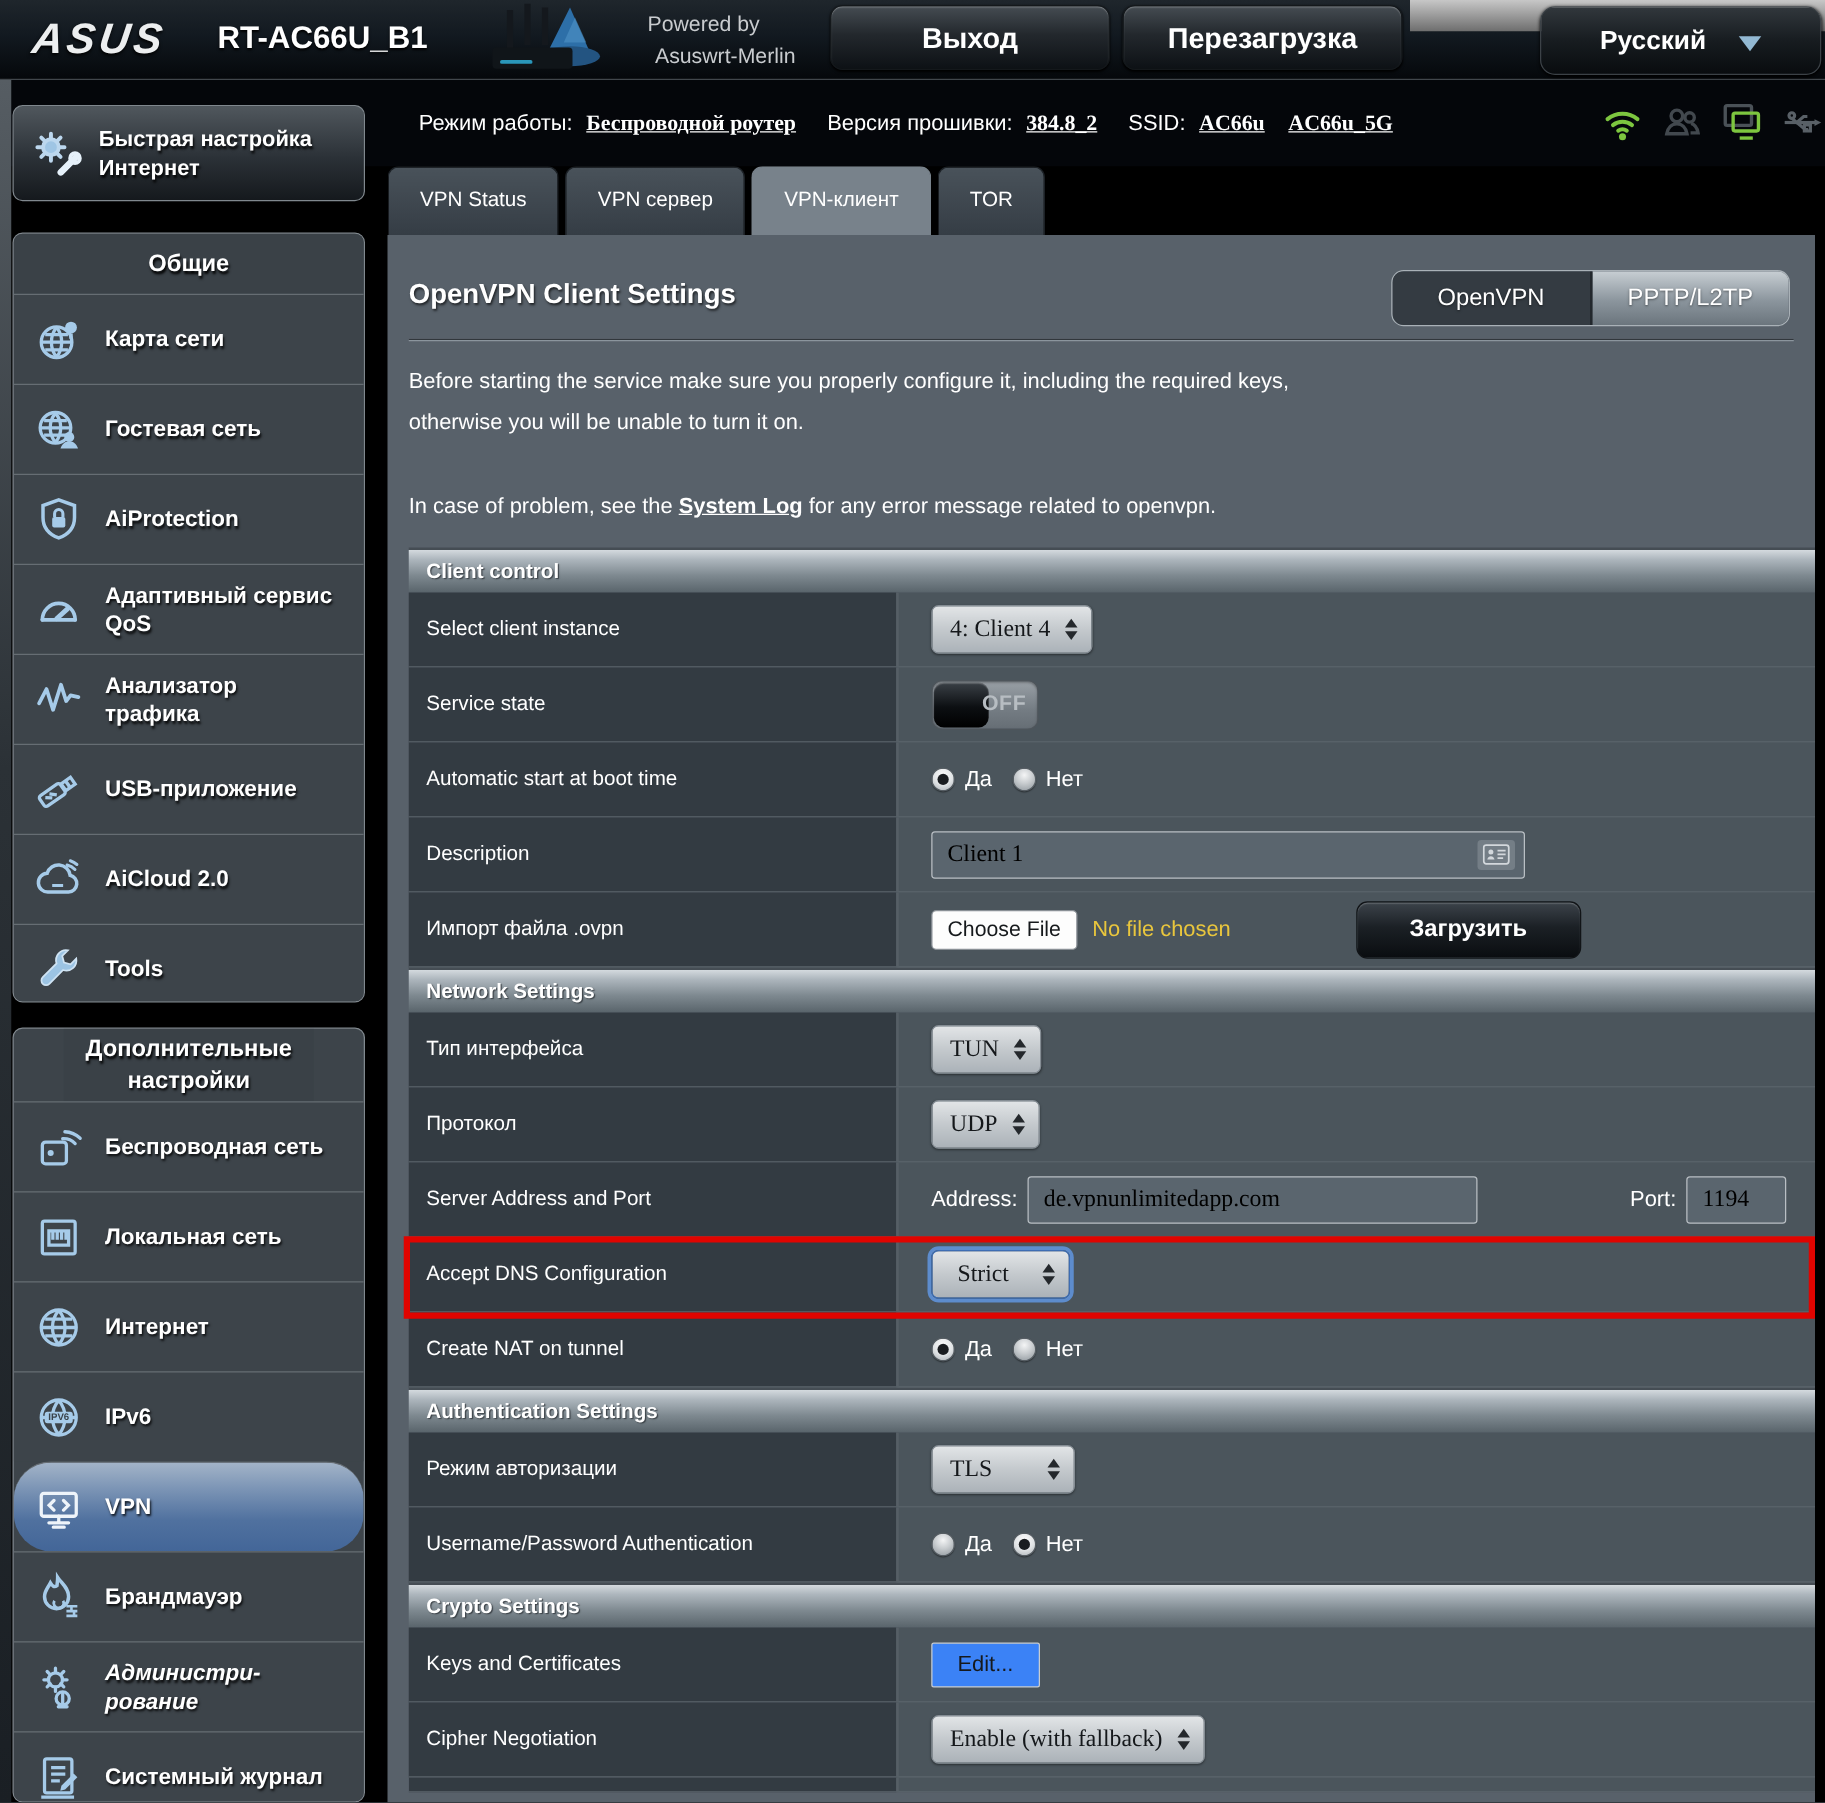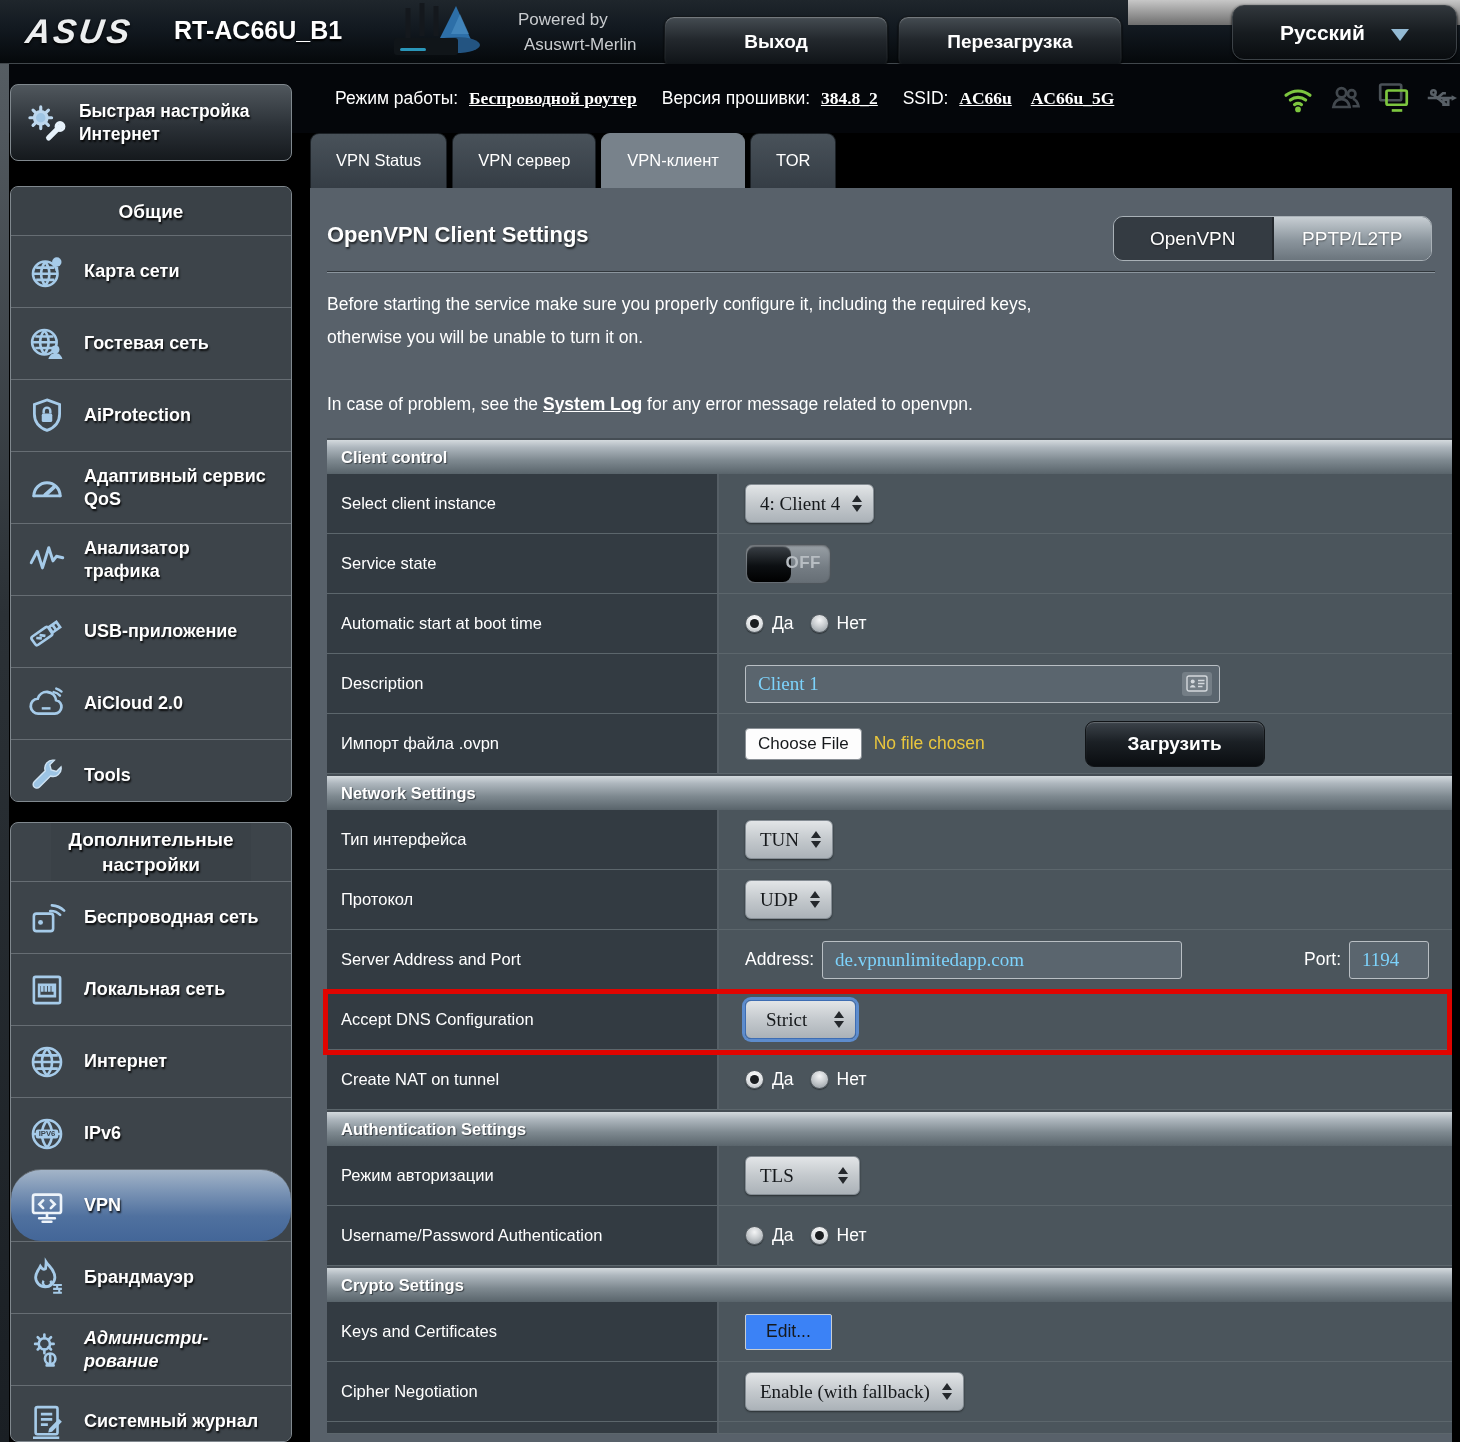--- a/index.html
+++ b/index.html
@@ -13,24 +13,24 @@
   
   .header{position:absolute;top:0;left:0;width:1460px;height:63px;
     background:linear-gradient(180deg,#1f262c 0%,#121920 45%,#05080b 100%);
     border-bottom:1px solid #41474c;}
   .gray-band{position:absolute;top:0;left:1128px;width:332px;height:25px;
     background:linear-gradient(180deg,#c7c7c7,#6e6e6e);}
   .brand{position:absolute;left:26px;top:12px;font-size:34px;font-weight:bold;font-style:italic;
     letter-spacing:3px;color:#eceeef;transform:skewX(-8deg);text-shadow:0 2px 3px #000;}
   .model{position:absolute;left:174px;top:16px;font-size:25px;font-weight:bold;color:#fff;text-shadow:0 2px 2px #000;}
   .powered{position:absolute;left:508px;top:7px;font-size:17px;color:#c9cccf;line-height:25px;margin-left:10px;}
-  .hbtn{position:absolute;top:16px;height:50px;border-radius:10px;cursor:pointer;
+  .hbtn{position:absolute;top:4px;height:50px;border-radius:10px;cursor:pointer;
     background:linear-gradient(180deg,#454c52 0%,#23282d 45%,#0d1115 100%);
     border:1px solid #14181b;box-shadow:inset 0 1px 1px rgba(255,255,255,.28),0 1px 2px #000;
-    color:#fff;font-weight:bold;font-size:19px;text-align:center;line-height:50px;}
+    color:#fff;font-weight:bold;font-size:23px;text-align:center;line-height:50px;}
   .btn-logout{left:664px;width:222px;}
   .btn-reboot{left:898px;width:222px;}
   .lang-btn{position:absolute;left:1232px;top:5px;width:223px;height:53px;border-radius:12px;
     background:linear-gradient(180deg,#31373c 0%,#171c20 50%,#090c0f 100%);
     border:1px solid #3c4247;display:flex;align-items:center;justify-content:center;gap:26px;
     color:#fff;font-weight:bold;font-size:21px;cursor:pointer;box-shadow:0 1px 3px #000;}
   .lang-tri{width:0;height:0;border-left:9px solid transparent;border-right:9px solid transparent;
     border-top:12px solid #93b9d3;margin-top:4px;}
 
   
@@ -125,21 +125,21 @@
   .off-label{position:absolute;right:9px;top:8px;font-weight:bold;font-size:17px;color:#b7bdc2;letter-spacing:.5px;}
 
   .radio{width:19px;height:19px;border-radius:50%;flex:0 0 19px;cursor:pointer;
     background:radial-gradient(circle at 50% 30%,#f4f5f6 0%,#c9cdd0 45%,#8e969c 100%);
     border:1px solid #565d63;box-shadow:0 1px 1px rgba(0,0,0,.4);box-sizing:border-box;}
   .radio.sel{background:radial-gradient(circle at 50% 30%,#fdfdfd 0%,#dfe2e4 55%,#aab0b5 100%);}
   .radio.sel::after{content:"";display:block;width:9px;height:9px;margin:4px auto;border-radius:50%;background:#1a1d20;}
   .radio-lbl{font-size:17.5px;color:#fff;margin:0 16px 0 8px;}
 
   .tinput{height:38px;box-sizing:border-box;background:#5a656e;border:1px solid #b9bfc4;border-radius:3px;
-    color:#7dd3fc;font-family:"Liberation Serif",serif;font-size:19px;padding:0 12px;outline:none;}
+    color:#000000;font-family:"Liberation Serif",serif;font-size:19px;padding:0 12px;outline:none;}
   .desc-wrap{position:relative;display:inline-flex;align-items:center;}
   .desc-wrap .tinput{width:475px;padding-right:48px;}
   .card-chip{position:absolute;right:8px;top:7px;width:30px;height:24px;border-radius:3px;
     background:#747e86;display:flex;align-items:center;justify-content:center;cursor:pointer;}
 
   .file-btn{height:32px;background:#fdfdfd;border:1px solid #8a9096;border-radius:4px;
     font-size:17px;color:#16191c;padding:0 12px;cursor:pointer;font-family:"Liberation Sans",sans-serif;}
   .nofile{font-size:17.5px;color:#e9c63d;margin-left:12px;}
   .upload-btn{margin-left:100px;width:180px;height:46px;border-radius:9px;cursor:pointer;
     background:linear-gradient(180deg,#3c434a 0%,#1b2025 45%,#0a0d10 100%);

